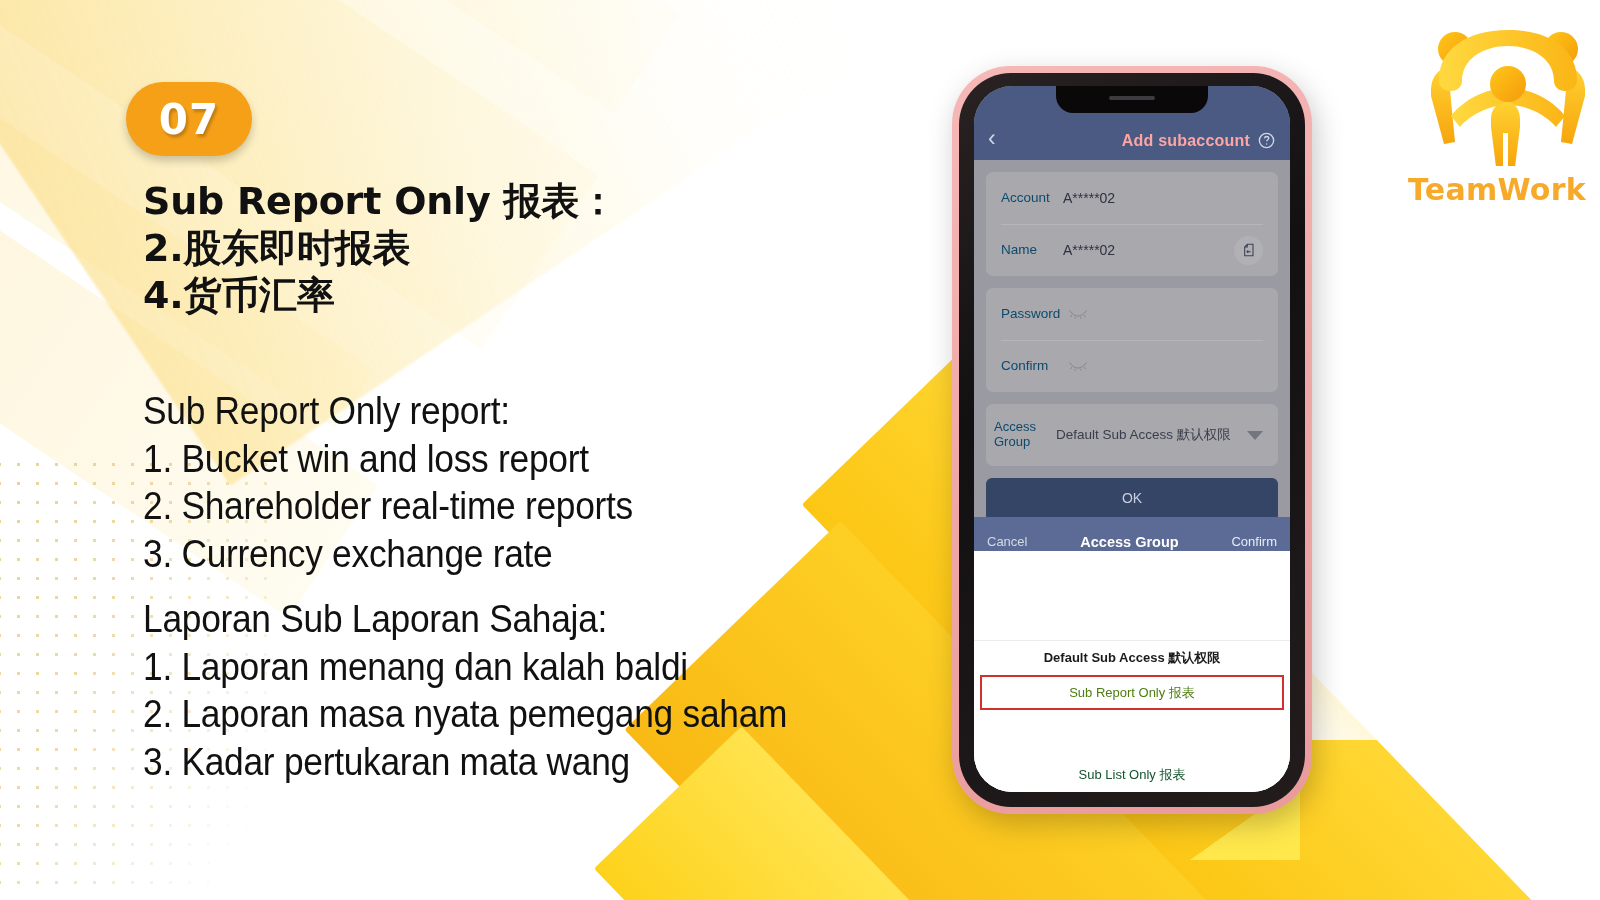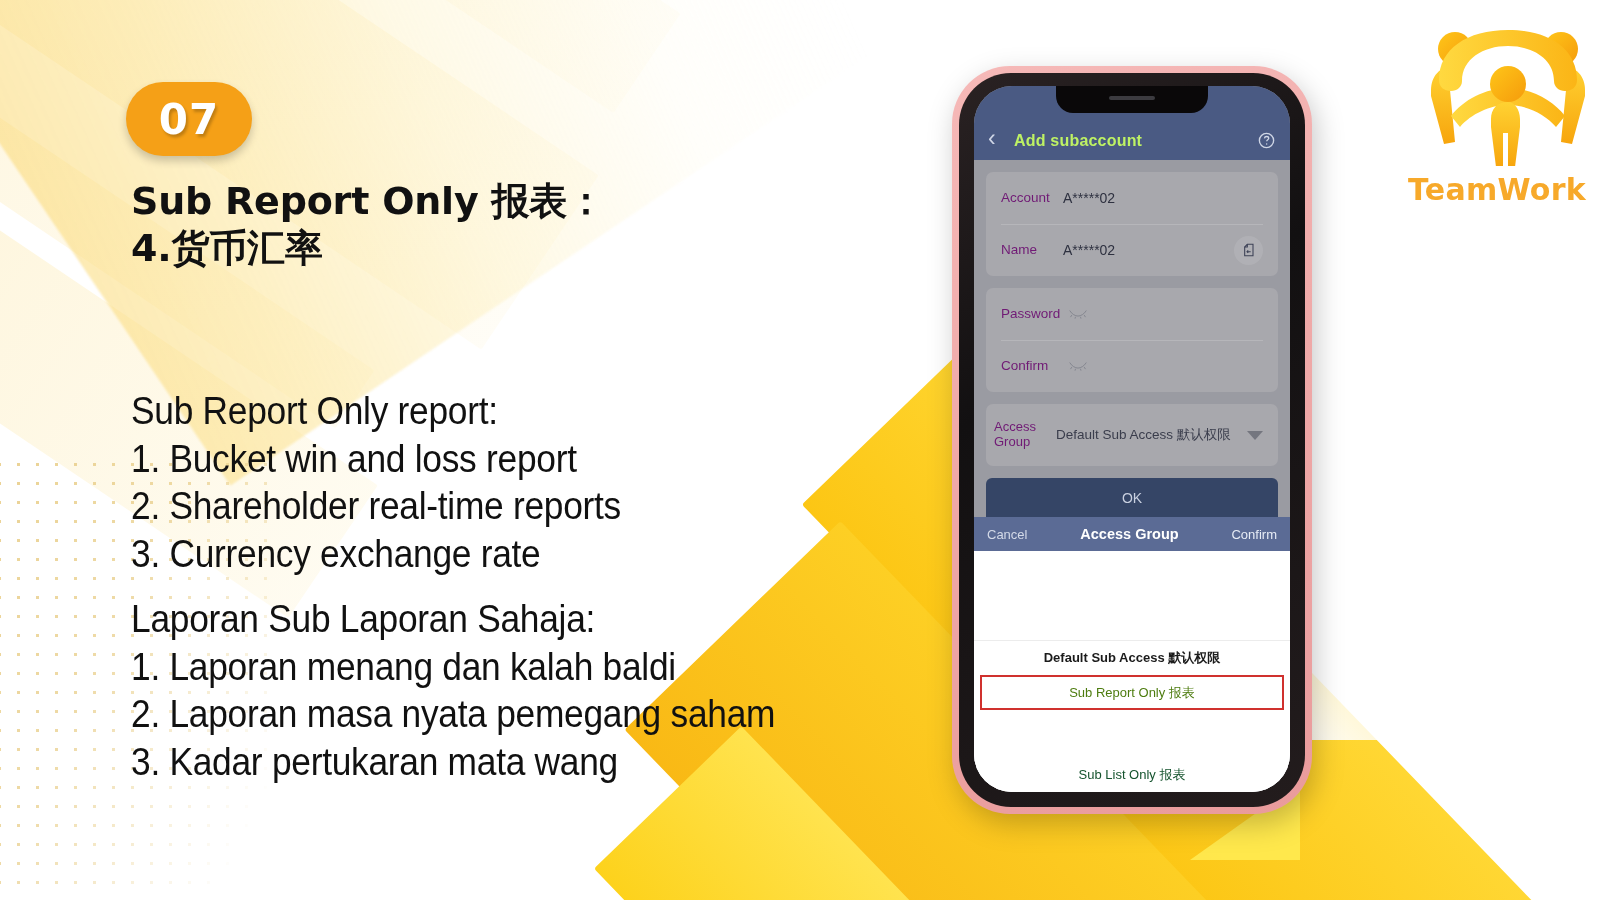--- a/index.html
+++ b/index.html
@@ -68,21 +68,21 @@
     background:#f5a017;
     box-shadow:0 5px 9px rgba(0,0,0,.20);
     display:flex; align-items:center; justify-content:center;
   }
   .badge span {
     font-family:"DejaVu Sans", sans-serif;
     font-size:42px; font-weight:700; color:#ffffff; letter-spacing:1px;
     text-shadow:2px 3px 3px rgba(0,0,0,.22);
   }
 
-  .block { position:absolute; left:131px; }
+  .block { position:absolute; left:143px; }
   .block .line { white-space:nowrap; color:#111111; }
 
   .blk-cn { top:178px; }
   .blk-cn .line {
     font-family:"DejaVu Sans", sans-serif;
     font-weight:700; font-size:38px; line-height:47px; letter-spacing:-.2px;
   }
 
   .blk-en { top:388px; }
   .blk-en .line {
@@ -134,33 +134,33 @@
     width:46px; height:4px; border-radius:2px; background:#3c3b40;
   }
 
   
   .app-head {
     position:relative; height:74px; background:#4a5a83;
     display:flex; align-items:flex-end; padding:0 14px 10px 14px;
   }
   .app-head .back { width:26px; color:#cfd6e6; font-size:23px; line-height:1; font-weight:300; }
   .app-head .title {
-    flex:1; text-align:left; color:#bef264; font-size:16px; font-weight:700; letter-spacing:.2px;
+    flex:1; text-align:right; color:#fca5a5; font-size:16px; font-weight:700; letter-spacing:.2px;
   }
   .app-head .help { width:26px; display:flex; justify-content:flex-end; }
   .app-head .help svg { width:19px; height:19px; }
 
   .app-body { position:relative; background:#9a9ba2; height:calc(100% - 74px); padding:12px 12px 0 12px; }
 
   .card { background:#a8a8ad; border-radius:7px; margin-bottom:12px; }
   .row { display:flex; align-items:center; height:52px; padding:0 15px; position:relative; }
   .row + .row::before {
     content:""; position:absolute; left:15px; right:15px; top:0; height:1px; background:rgba(255,255,255,.16);
   }
-  .row .lbl { color:#701a75; font-size:13.5px; width:62px; flex:none; line-height:1.15; }
+  .row .lbl { color:#0c4a6e; font-size:13.5px; width:62px; flex:none; line-height:1.15; }
   .row .lbl.two { font-size:13px; }
   .row .val { color:#2e3140; font-size:14px; flex:1; }
   .row .val.dots { letter-spacing:1.5px; font-size:15px; color:#2f3240; }
   .row .val.sel { color:#3a3d4c; font-size:13.5px; }
   .icon-btn {
     width:29px; height:29px; border-radius:50%; background:rgba(255,255,255,.10);
     display:flex; align-items:center; justify-content:center; flex:none;
   }
   .icon-btn svg { width:16px; height:16px; }
   .eye { width:24px; flex:none; display:flex; justify-content:flex-end; }
@@ -174,21 +174,21 @@
     display:flex; align-items:center; justify-content:center;
     color:#c9d0e0; font-size:14px; margin:0 0 0 0;
   }
 
   
   .sheet {
     position:absolute; left:0; right:0; bottom:0; background:#ffffff; z-index:20;
     border-top-left-radius:0; border-top-right-radius:0;
   }
   .sheet-head {
-    height:32px; background:#5b6b95; display:flex; align-items:center; padding:17px 13px;
+    height:32px; background:#5b6b95; display:flex; align-items:flex-start; padding:17px 13px;
   }
   .sheet-head .cancel { color:#d4dae8; font-size:13px; }
   .sheet-head .stitle { flex:1; text-align:center; color:#ffffff; font-size:14.5px; font-weight:700; }
   .sheet-head .confirm { color:#e7ecf6; font-size:13px; }
   .sheet-body { background:#ffffff; padding-top:2px; }
   .sheet-spacer { height:87px; }
   .pk-row {
     height:35px; display:flex; align-items:center; justify-content:center;
     font-size:13px; position:relative;
   }
@@ -221,20 +221,21 @@
 </div>
 
 <div id="content">
 
   <div class="badge">
     <span>07</span>
   </div>
 
   <div class="block blk-cn">
     <div class="line">Sub Report Only 报表：</div>
+    <div class="line">2.股东即时报表</div>
     <div class="line">4.货币汇率</div>
   </div>
 
   <div class="block blk-en">
     <div class="line">Sub Report Only report:</div>
     <div class="line">1. Bucket win and loss report</div>
     <div class="line">2. Shareholder real-time reports</div>
     <div class="line">3. Currency exchange rate</div>
   </div>
 

